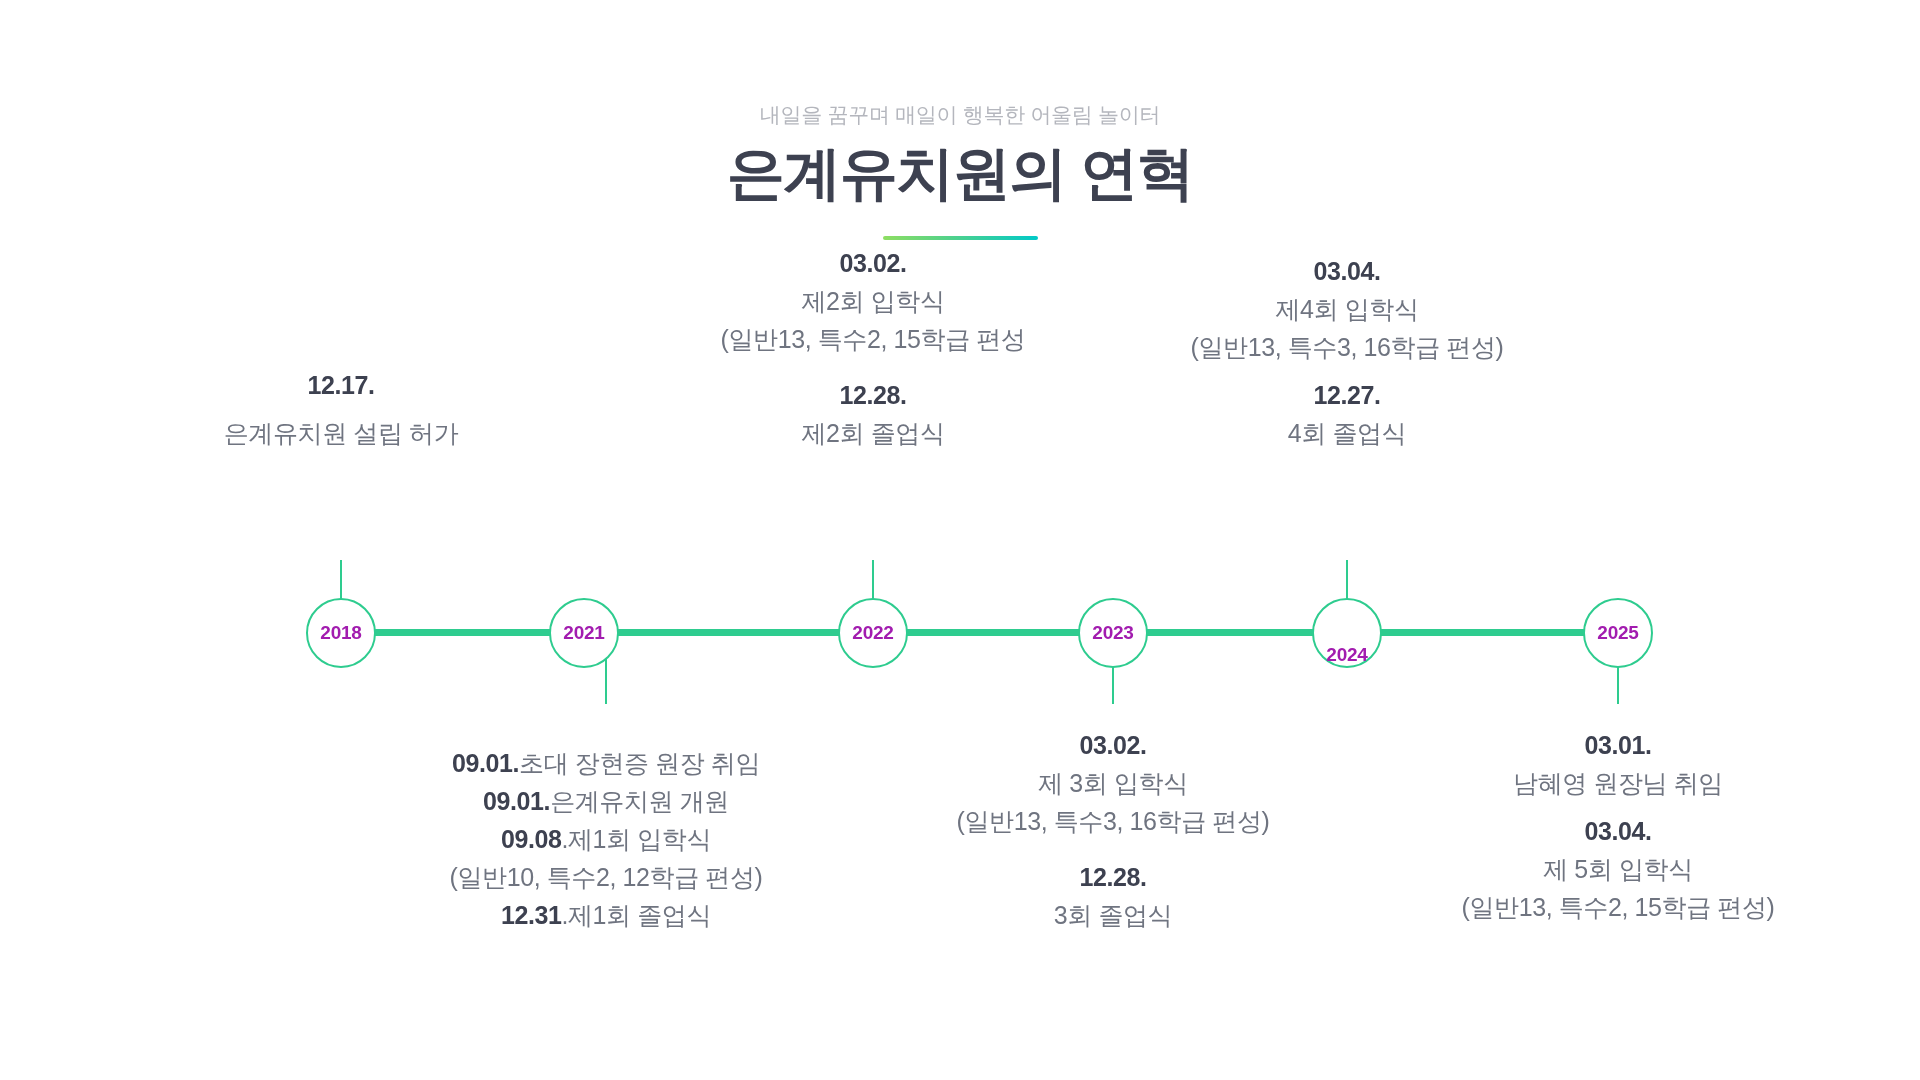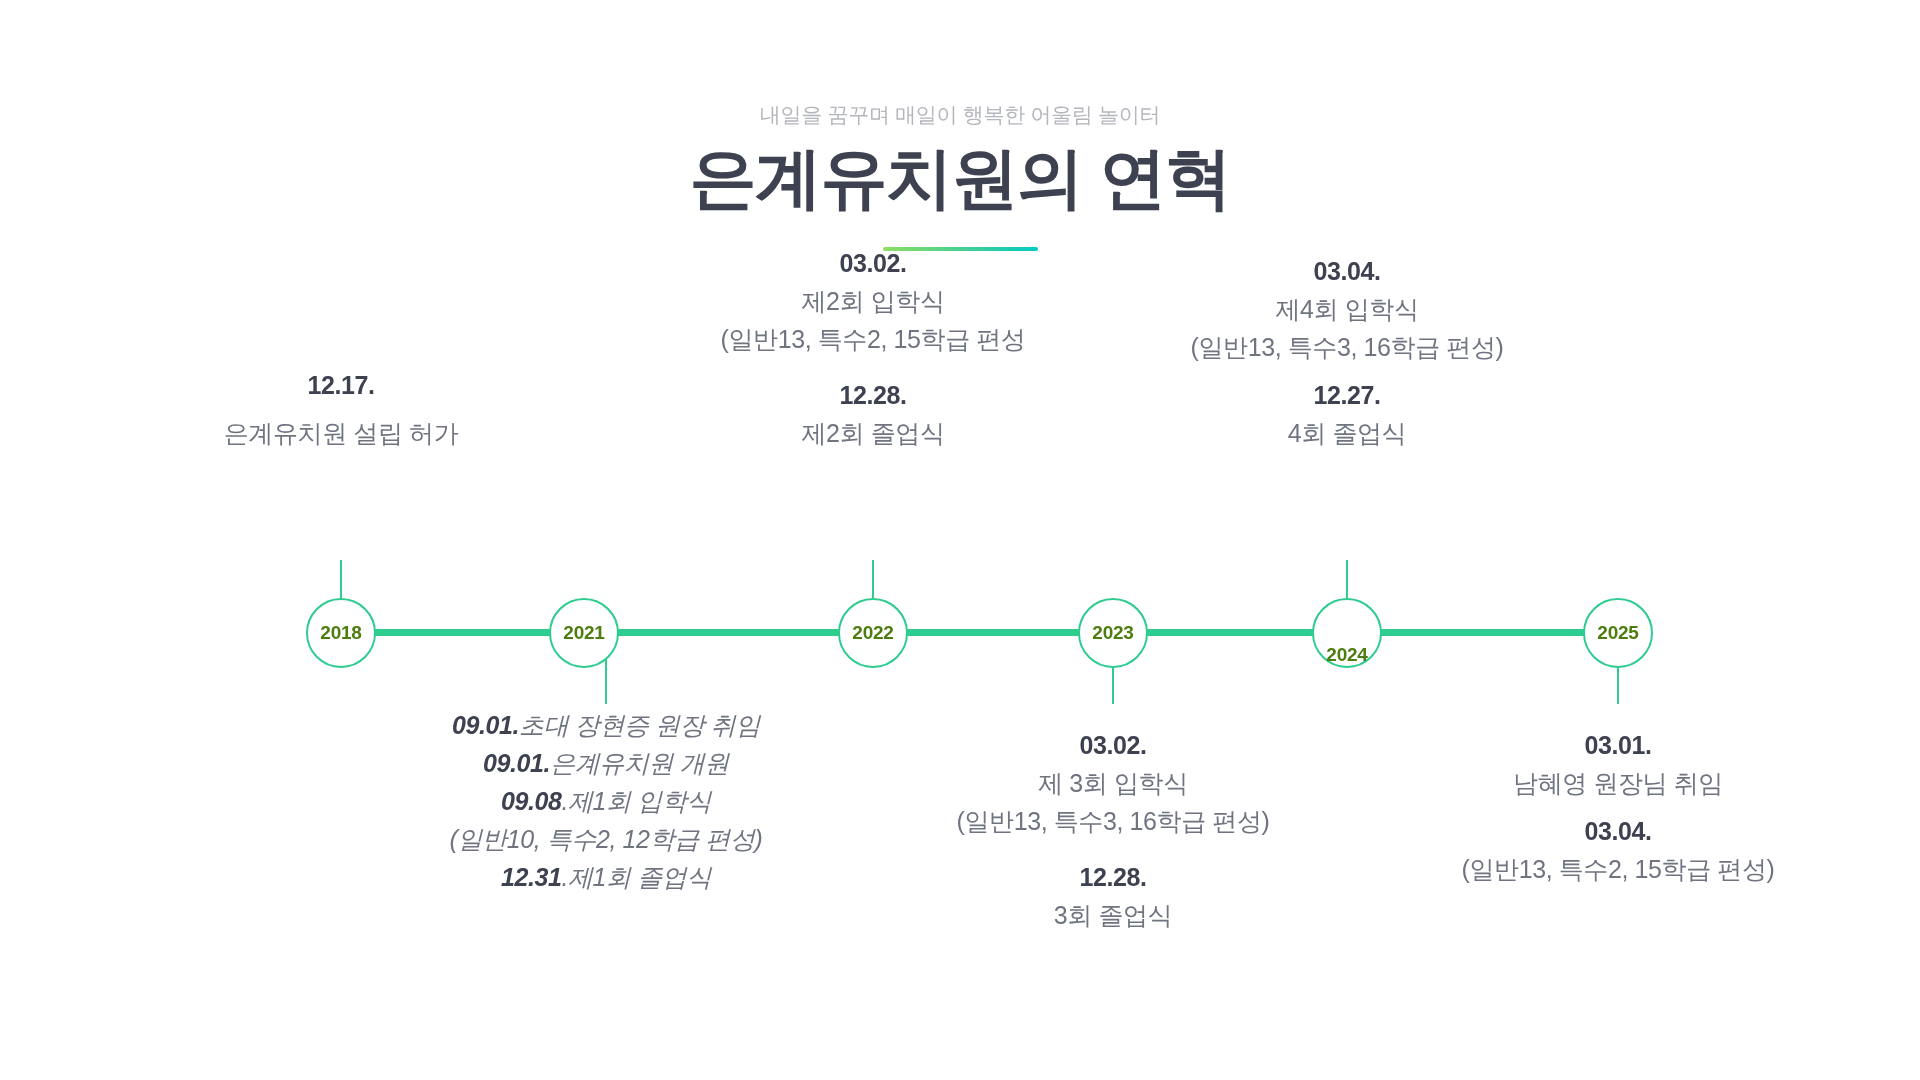--- a/index.html
+++ b/index.html
@@ -32,21 +32,21 @@
   .header-subtitle {
     font-size: 21px;
     font-weight: 400;
     color: #b4b6bd;
     letter-spacing: -0.3px;
     line-height: 1.4;
   }
 
   .header-title {
     margin-top: 9px;
-    font-size: 67px;
+    font-size: 58px;
     font-weight: 700;
     color: #3d4150;
     letter-spacing: -1.5px;
     line-height: 1.2;
   }
 
   .header-divider {
     margin: 28px auto 0 auto;
     width: 155px;
     height: 4px;
@@ -83,21 +83,21 @@
     background: #ffffff;
     display: flex;
     align-items: center;
     justify-content: center;
     z-index: 3;
   }
 
   .node-label {
     font-size: 19px;
     font-weight: 700;
-    color: #4d7c0f;
+    color: #a21caf;
     letter-spacing: -0.2px;
   }
 
   
   .stem {
     position: absolute;
     width: 2px;
     margin-left: -1px;
     background: #2ecc8f;
     z-index: 1;
@@ -112,21 +112,21 @@
     margin-left: -230px;
     line-height: 1.52;
   }
   .event.above { text-align: center; }
   .event.below { text-align: center; }
 
   .event.above.e-2018 { bottom: 628px; }
   .event.above.e-2022 { bottom: 628px; }
   .event.above.e-2024 { bottom: 628px; }
 
-  .event.below.e-2021 { top: 706px; font-style: italic; }
+  .event.below.e-2021 { top: 744px; }
   .event.below.e-2023 { top: 726px; }
   .event.below.e-2025 { top: 726px; }
 
   .ev-line {
     font-size: 25px;
     font-weight: 400;
     color: #6f7480;
     letter-spacing: -0.4px;
     white-space: nowrap;
   }
@@ -245,17 +245,18 @@
 
     <div class="event below e-2025" style="left:1618px;">
       <div class="ev-line">
         <span class="date">03.01.</span>
       </div>
       <div class="ev-line">남혜영 원장님 취임</div>
       <div class="ev-gap-sm"></div>
       <div class="ev-line">
         <span class="date">03.04.</span>
       </div>
+      <div class="ev-line">제 5회 입학식</div>
       <div class="ev-line">(일반13, 특수2, 15학급 편성)</div>
     </div>
 
   </div>
 </div>
 
 </body></html>

